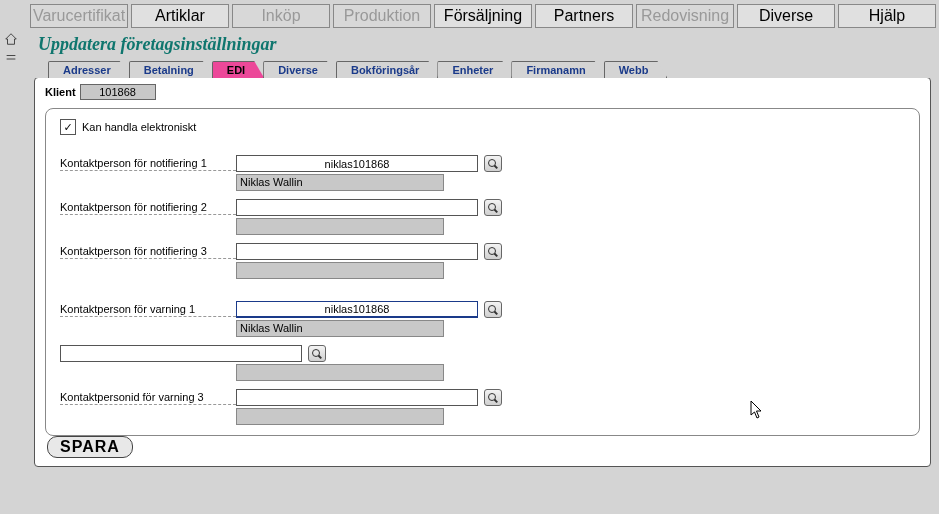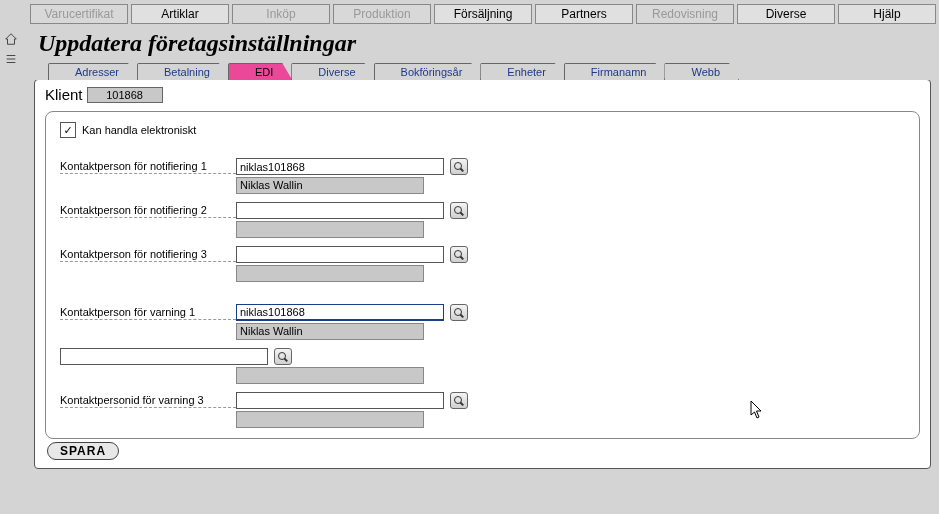--- a/index.html
+++ b/index.html
@@ -19,21 +19,21 @@
     display: flex;
     gap: 0;
   }
   .top-tab {
     border: 1px solid #888;
     border-bottom: 1px solid #888;
     background: #e0e0e0;
     padding: 2px 0;
     width: 96px;
     text-align: center;
-    font-size: 12px;
+    font-size: 16px;
     color: #000;
     margin-right: 3px;
     cursor: pointer;
   }
   .top-tab.disabled {
     color: #999;
     background: #d8d8d8;
   }
   .side-icons {
     position: absolute;
@@ -41,41 +41,41 @@
     top: 32px;
     width: 20px;
   }
   .side-icon {
     display: block;
     width: 14px;
     height: 14px;
     margin-bottom: 6px;
   }
   .main-title {
-    font-size: 24px;
+    font-size: 18px;
     font-style: italic;
-    color: #000000;
+    color: #0f766e;
     font-family: Georgia, "Times New Roman", serif;
     padding: 6px 0 6px 38px;
     background: #d4d4d4;
     font-weight: bold;
   }
   .sub-tabs {
     display: flex;
     padding-left: 48px;
     background: #d4d4d4;
     position: relative;
     z-index: 2;
     margin-bottom: -1px;
   }
   .sub-tab {
     font-size: 11px;
-    font-weight: normal;
+    font-weight: bold;
     color: #1a3a8a;
-    padding: 2px 10px 2px 26px;
+    padding: 2px 10px 2px 14px;
     border: 1px solid #666;
     border-bottom: none;
     border-top-left-radius: 2px;
     background: #d4d4d4;
     cursor: pointer;
     margin-right: -1px;
     position: relative;
     clip-path: polygon(0 0, calc(100% - 10px) 0, 100% 100%, 0 100%);
     padding-right: 18px;
   }
@@ -94,21 +94,22 @@
     height: 390px;
     box-sizing: border-box;
   }
   .klient-row {
     display: flex;
     align-items: center;
     gap: 4px;
     margin-bottom: 8px;
   }
   .klient-label {
-    font-size: 15px;
+    font-size: 11px;
+    font-weight: bold;
   }
   .klient-value {
     border: 1px solid #666;
     background: #c8c8c8;
     padding: 1px 12px;
     font-size: 11px;
     min-width: 50px;
     text-align: center;
   }
   .inner-panel {
@@ -141,35 +142,36 @@
     align-items: center;
     margin-bottom: 2px;
   }
   .form-label {
     width: 176px;
     font-size: 11px;
     border-bottom: 1px dashed #999;
     padding-bottom: 1px;
   }
   .form-input {
-    width: 208px;
+    width: 242px;
     height: 17px;
     border: 1px solid #555;
     background: #fff;
     font-size: 11px;
     padding: 0 3px;
     box-sizing: border-box;
     font-family: inherit;
+    text-align: center;
   }
   .form-input.hl {
     border: 1px solid #1a3a8a;
     border-bottom: 2px solid #1a3a8a;
   }
   .form-display {
-    width: 188px;
+    width: 208px;
     height: 17px;
     border: 1px solid #888;
     background: #c8c8c8;
     font-size: 11px;
     padding: 0 3px;
     box-sizing: border-box;
     line-height: 15px;
   }
   .display-row {
     display: flex;
@@ -217,21 +219,21 @@
   .spacer {
     height: 14px;
   }
   .save-btn {
     position: absolute;
     left: 12px;
     bottom: 8px;
     border: 1px solid #444;
     border-radius: 10px;
     padding: 1px 12px;
-    font-size: 12px;
+    font-size: 16px;
     font-weight: bold;
     background: #e8e8e8;
     cursor: pointer;
     letter-spacing: 1px;
   }
   .cursor {
     position: absolute;
     left: 750px;
     top: 400px;
     pointer-events: none;

